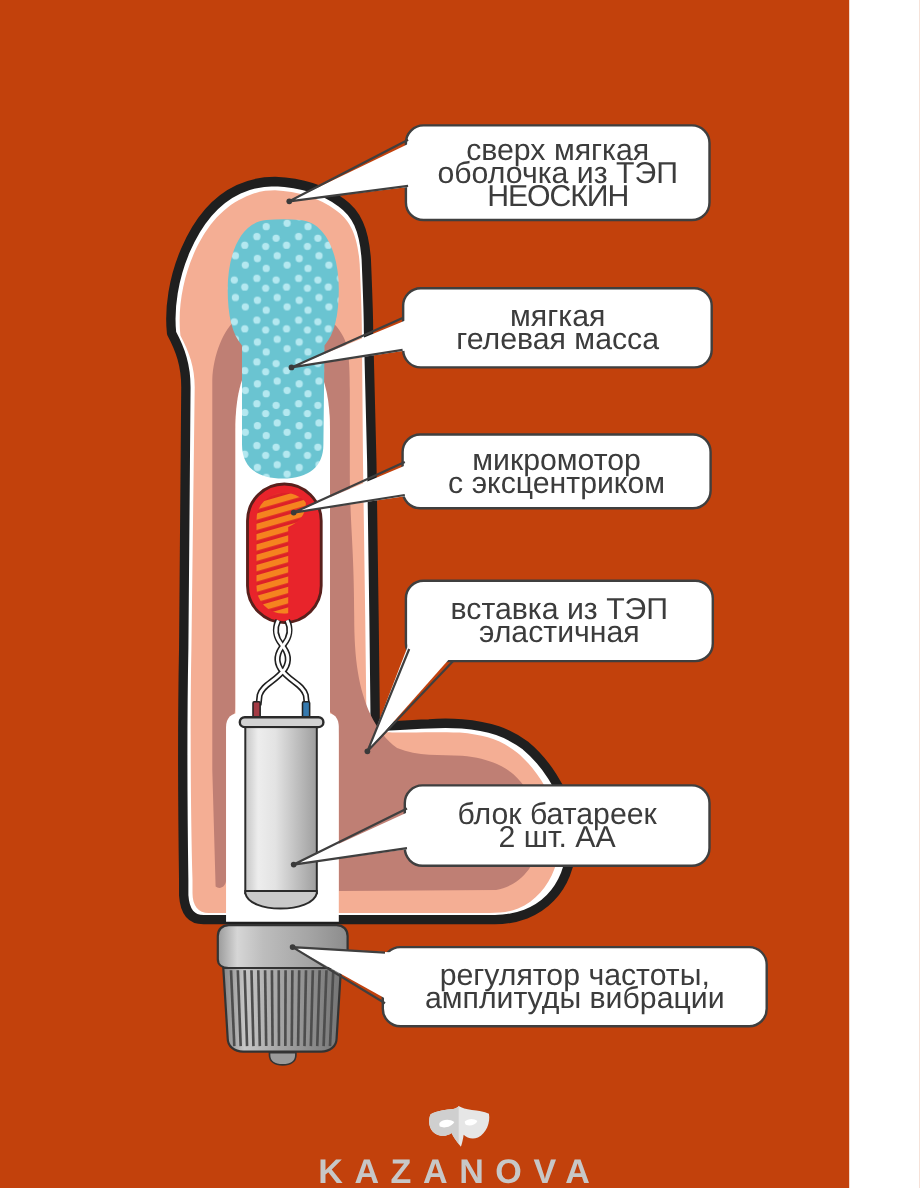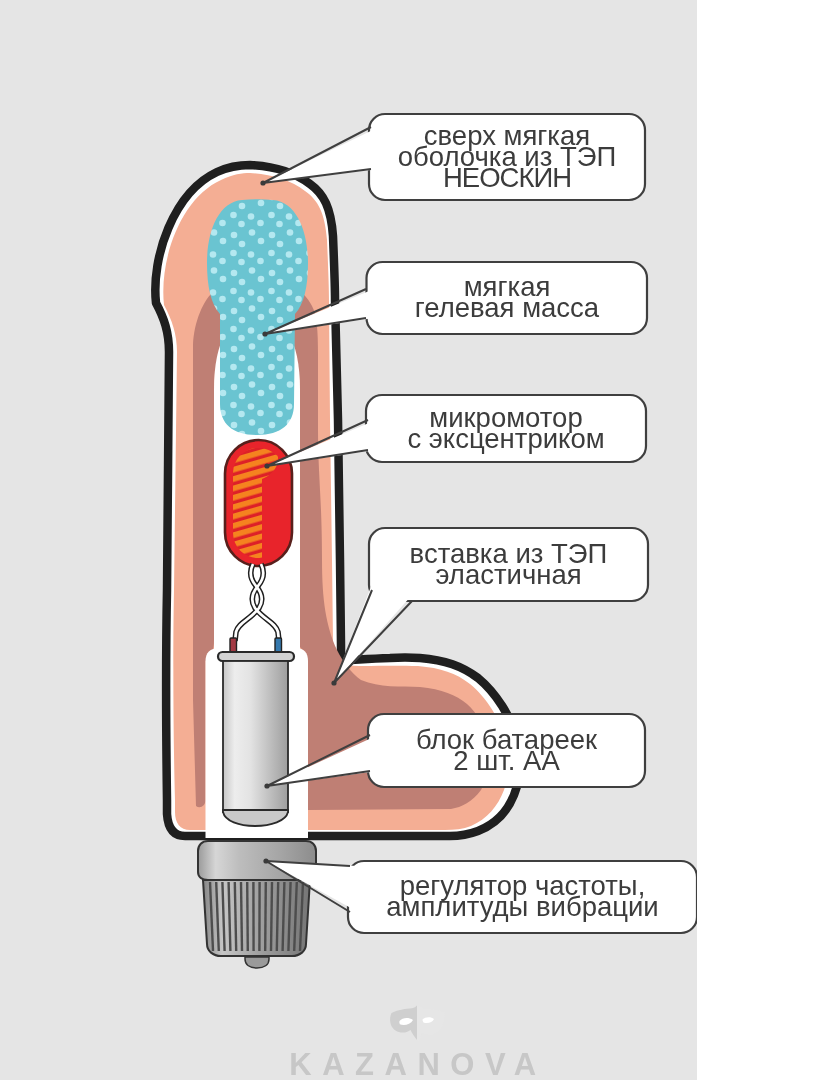--- a/index.html
+++ b/index.html
@@ -1,16 +1,16 @@
 <!DOCTYPE html>
 <html><head>
 <meta charset="utf-8">
 <style>
   html,body{margin:0;padding:0;background:#fff;}
-  #page{width:697px;height:1080px;position:relative;overflow:hidden;background:#e5e5e5;}
+  #page{width:772px;height:1080px;position:relative;overflow:hidden;background:#c2410c;}
   svg{display:block;}
   text{font-family:"Liberation Sans",sans-serif;}
 </style>
 </head>
 <body>
 <div id="page">
 <svg width="836" height="1080" viewBox="0 0 836 1080">
 <defs>
   <pattern id="dots" width="38" height="38" patternUnits="userSpaceOnUse">
     <rect width="38" height="38" fill="#6AC4D1"></rect>

